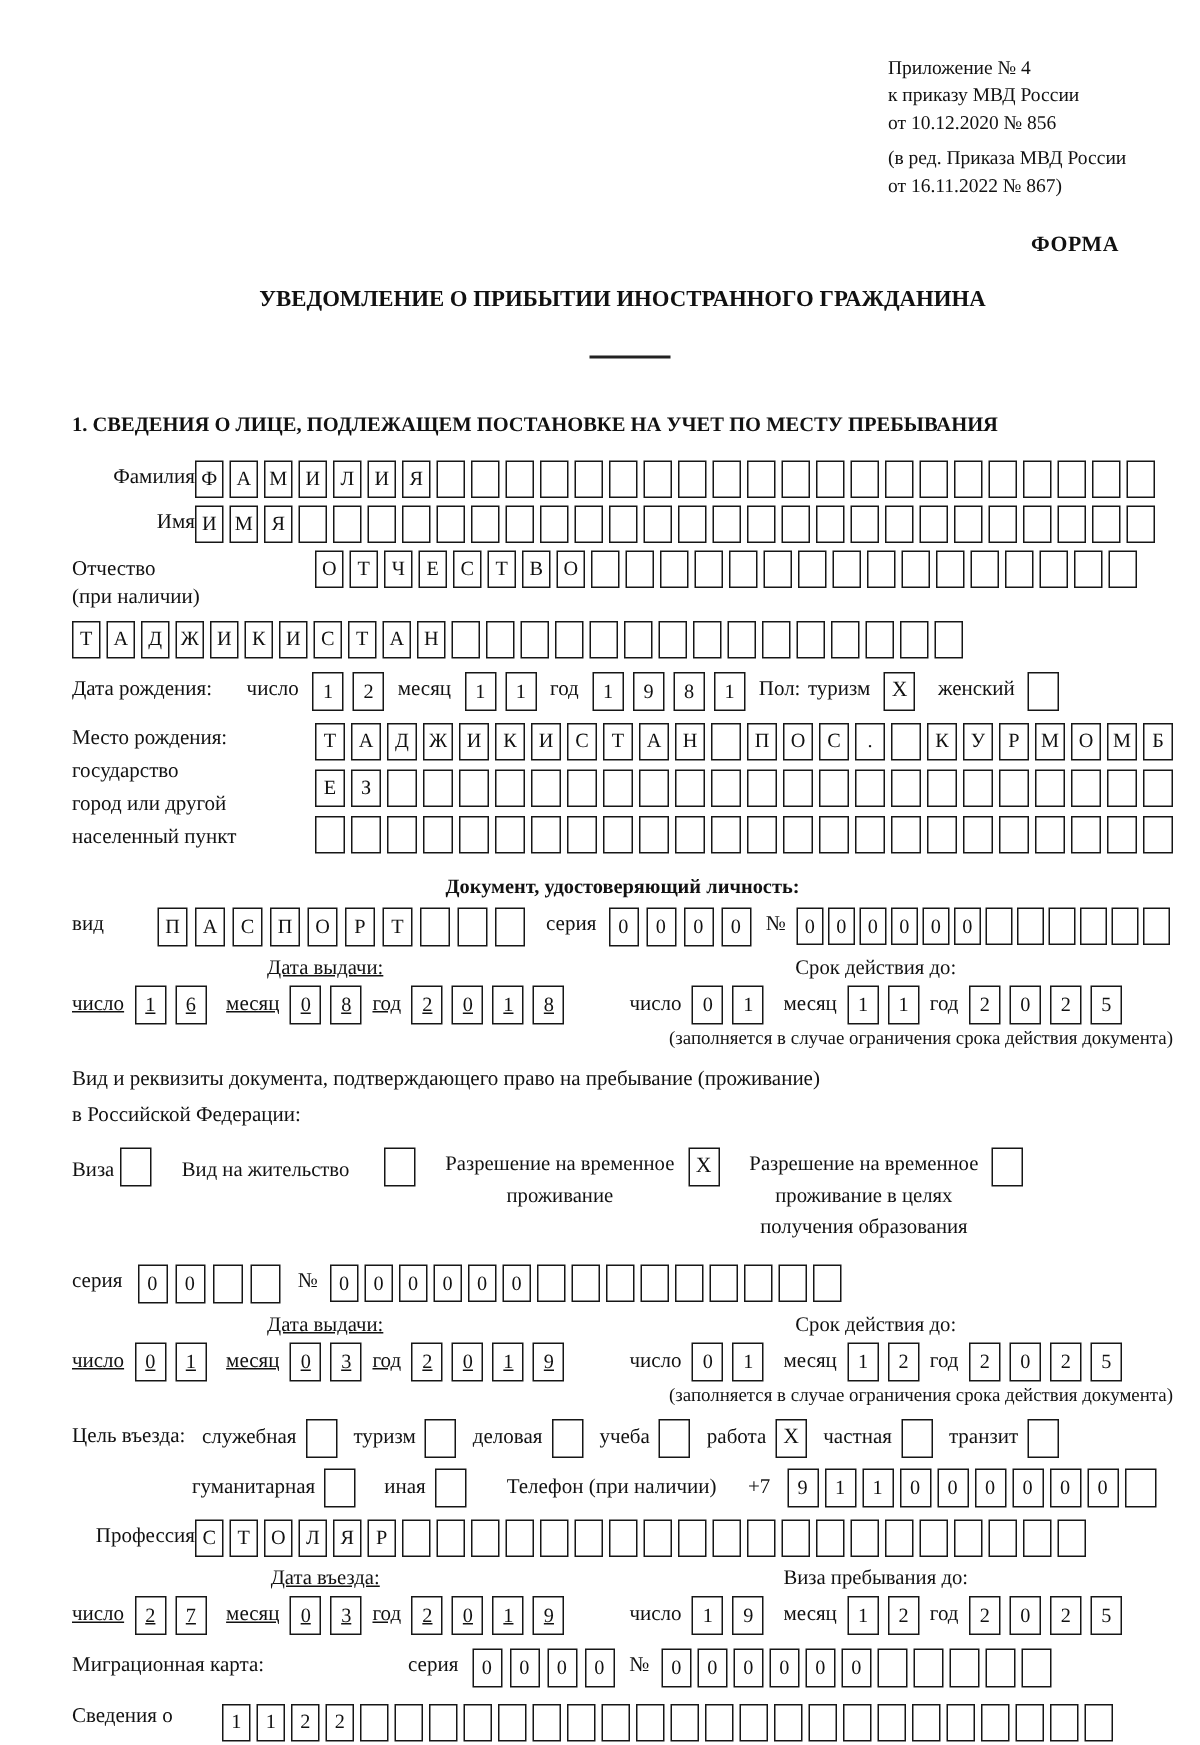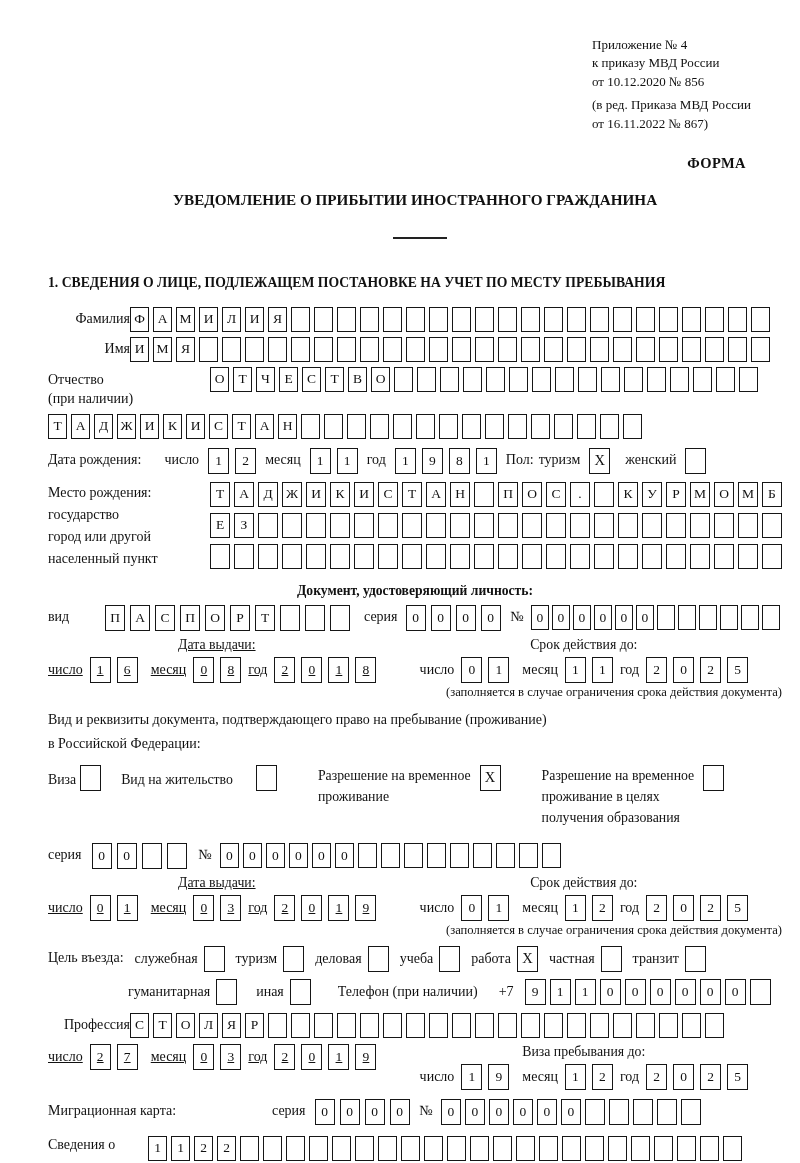--- a/index.html
+++ b/index.html
@@ -41,21 +41,21 @@
   .dp-left { width:46%;text-decoration:underline; } .dp-right { flex:1; }
   .date-head { text-align:center; font-size:13.8px; margin-bottom:4px; }
   .date-vals { display:flex; align-items:center; gap:7px; font-size:14px; }
   .note { text-align:right; font-size:12.6px; margin:2px 0 8px; }
 
   .intro { font-size:14px; line-height:1.75; margin-top:4px; }
 
   .visa-row { display:flex; align-items:flex-start; gap:20px; margin:8px 0 12px; }
   .visa-item { display:flex; align-items:flex-start; gap:9px; }
   .visa-label { font-size:13.8px; line-height:1.55; }
-  .visa-label.multi { text-align:left;margin-left:21px; }
+  .visa-label.multi { text-align:center; }
 
   .opt-row { display:flex; align-items:center; gap:11px; margin:7px 0; font-size:14px; flex-wrap:nowrap; }
   .opt { display:flex; align-items:center; gap:6px; }
   .indent80 { margin-left:80px; }
 </style>
 </head>
 <body>
 
 <div class="page">
 
@@ -606,20 +606,21 @@
         <span class="cell"></span>
         <span class="cell"></span>
         <span class="cell"></span>
         <span class="cell"></span>
         <span class="cell"></span>
       </div>
   </div>
 
   <div class="date-pair">
     <div class="dp-left">
+      <div class="date-head">Дата въезда:</div>
       <div class="date-vals">
         <span>число</span>
         <span class="cells cells-d">
             <span class="cell">2</span>
             <span class="cell">7</span>
           </span>
         <span style="margin-left:6px;">месяц</span>
         <span class="cells cells-d">
             <span class="cell">0</span>
             <span class="cell">3</span>

